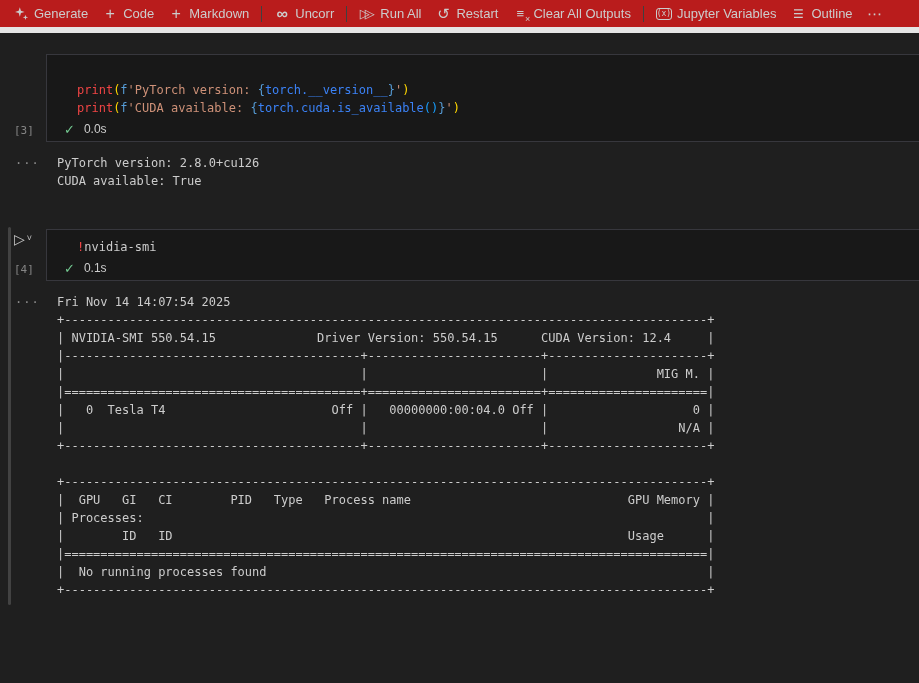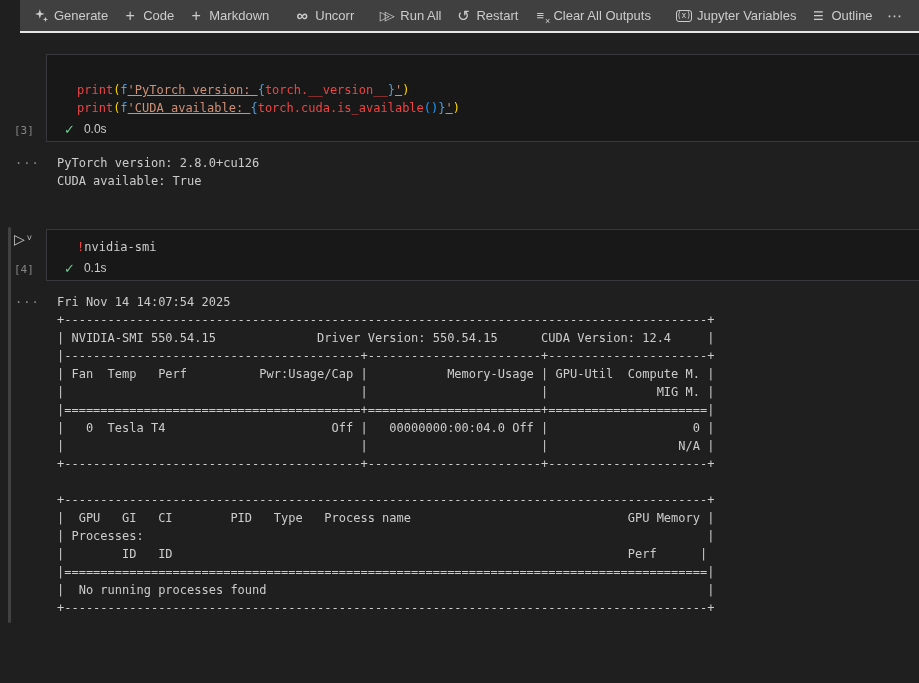--- a/index.html
+++ b/index.html
@@ -7,23 +7,23 @@
   body {
     width:919px; height:683px; overflow:hidden;
     background:#1f1f1f;
     font-family:"Liberation Sans", sans-serif;
     -webkit-font-smoothing:antialiased;
   }
 
   
   .toolbar {
     height:33px; display:flex; align-items:center;
-    padding:0 6px; background:#404040;
-    border-bottom:2px solid #e5e5e5;
-    color:#cccccc; font-size:13px;margin-left:20px;
+    padding:0 6px; background:#b91c1c;
+    border-bottom:6px solid #e5e5e5;
+    color:#cccccc; font-size:13px;
   }
   .tb-btn {
     display:flex; align-items:center; gap:5px;
     padding:3px 7px; background:transparent; border:none;
     color:#cccccc; font-size:13px; font-family:inherit;
     border-radius:4px; cursor:pointer; white-space:nowrap;
   }
   .tb-sep { width:1px; height:16px; background:#404040; margin:0 5px; flex:none; }
   .ico {
     display:inline-flex; align-items:center; justify-content:center;
@@ -83,23 +83,23 @@
     position:absolute; left:8px; top:-2px; bottom:-6px; width:3px;
     background:#424242; border-radius:2px;
   }
 
   
   .tok-kw   { color:#c586c0; }
   .tok-fn   { color:#ef4444;margin-top:16px; }
   .tok-b1   { color:#ffd700; }
   .tok-b3   { color:#179fff; }
   .tok-fstr { color:#569cd6; }
-  .tok-str  { color:#ce9178;text-decoration:underline; }
+  .tok-str  { color:#ce9178; }
   .tok-brc  { color:#569cd6; }
-  .tok-var  { color:#ef4444; }
+  .tok-var  { color:#3b82f6; }
   .tok-txt  { color:#cccccc; }
   .tok-bang { color:#f44747; }
   .tok-out  { color:#cccccc; }
   .tok-link { color:#3794ff; text-decoration:underline; cursor:pointer; }
 </style>
 </head>
 <body>
 
 <div class="toolbar">
   <button class="tb-btn">
@@ -206,31 +206,30 @@
       </div>
     </div>
 
     <div class="out-row">
       <div class="out-gutter">···</div>
       <div class="out-body">
           <div class="line">Fri Nov 14 14:07:54 2025</div>
           <div class="line">+-----------------------------------------------------------------------------------------+</div>
           <div class="line">| NVIDIA-SMI 550.54.15              Driver Version: 550.54.15      CUDA Version: 12.4     |</div>
           <div class="line">|-----------------------------------------+------------------------+----------------------+</div>
-          <div class="line">| Fan  Temp   Perf          Pwr:Usage/Cap |           Memory-Usage | GPU-Util  Compute M. |</div>
           <div class="line">|                                         |                        |               MIG M. |</div>
           <div class="line">|=========================================+========================+======================|</div>
           <div class="line">|   0  Tesla T4                       Off |   00000000:00:04.0 Off |                    0 |</div>
           <div class="line">|                                         |                        |                  N/A |</div>
           <div class="line">+-----------------------------------------+------------------------+----------------------+</div>
           <div class="line"></div>
           <div class="line">+-----------------------------------------------------------------------------------------+</div>
           <div class="line">|  GPU   GI   CI        PID   Type   Process name                              GPU Memory |</div>
           <div class="line">| Processes:                                                                              |</div>
-          <div class="line">|        ID   ID                                                               Perf      |</div>
+          <div class="line">|        ID   ID                                                               Usage      |</div>
           <div class="line">|=========================================================================================|</div>
           <div class="line">|  No running processes found                                                             |</div>
           <div class="line">+-----------------------------------------------------------------------------------------+</div>
         </div>
     </div>
   </div>
 
 </div>
 
 </body></html>

